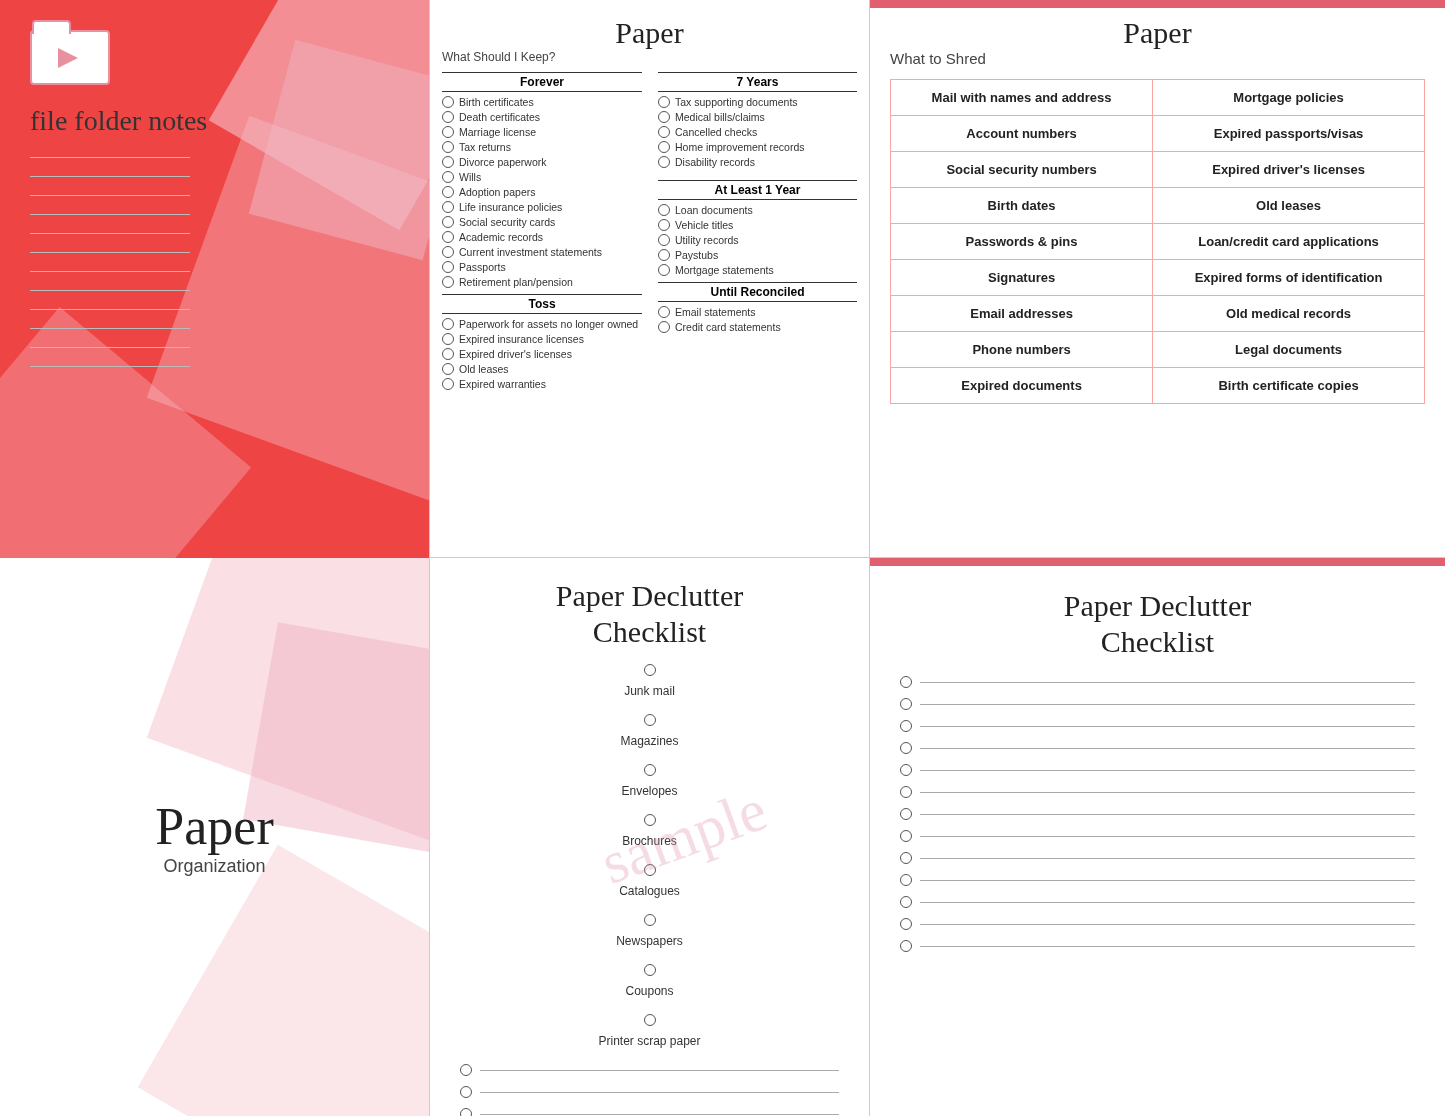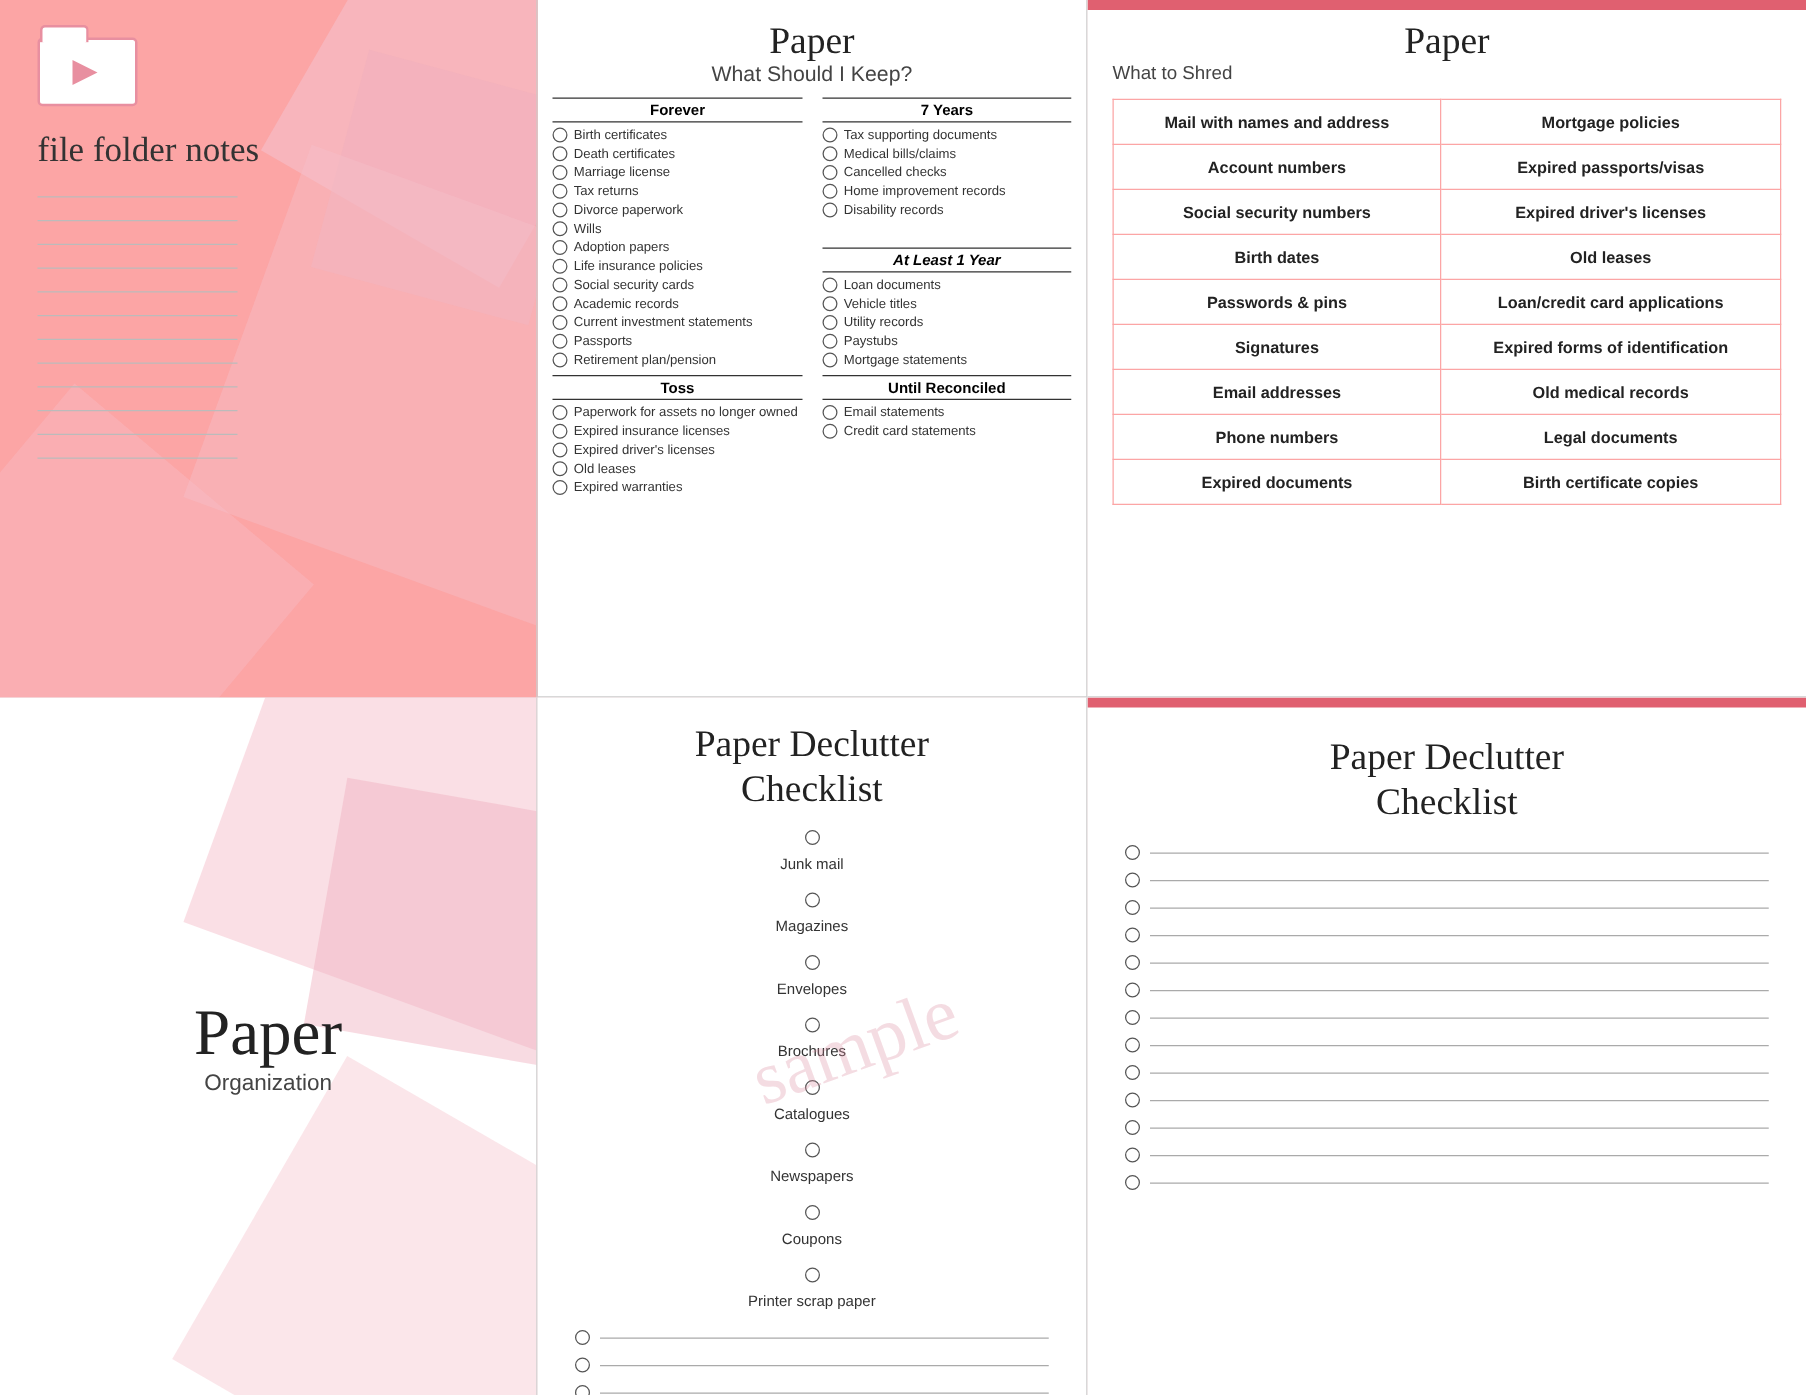--- a/index.html
+++ b/index.html
@@ -10,21 +10,21 @@
       font-family: Arial, sans-serif;
       overflow: hidden;
       display: flex;
       flex-wrap: wrap;
     }
 
     
     .panel-1 {
       width: 430px;
       height: 558px;
-      background: #fca5a5;
+      background: #ef4444;
       position: relative;
       overflow: hidden;
       border-right: 1px solid #ccc;
     }
     .pink-shape-1 {
       position: absolute;
       top: -30px;
       right: -40px;
       width: 220px;
       height: 220px;
@@ -127,22 +127,21 @@
       padding: 16px 12px;
     }
     .panel-title {
       font-size: 30px;
       font-family: Georgia, serif;
       text-align: center;
       font-weight: normal;
       color: #222;
     }
     .panel-subtitle {
-      font-size: 17px;
-      text-align: center;
+      font-size: 12px;
       color: #444;
       margin-bottom: 8px;
     }
     .two-col {
       display: flex;
       gap: 16px;
     }
     .col-left { width: 200px; }
     .col-right { flex: 1; }
     .section-header {
@@ -475,21 +474,21 @@
           <span>Cancelled checks</span>
         </div>
       <div class="checklist-item">
           <span class="circle-icon"></span>
           <span>Home improvement records</span>
         </div>
       <div class="checklist-item">
           <span class="circle-icon"></span>
           <span>Disability records</span>
         </div>
-      <div class="section-header" style="margin-top:24px;font-style:italic;">At Least 1 Year</div>
+      <div class="section-header" style="margin-top:12px;">At Least 1 Year</div>
       <div class="checklist-item">
           <span class="circle-icon"></span>
           <span>Loan documents</span>
         </div>
       <div class="checklist-item">
           <span class="circle-icon"></span>
           <span>Vehicle titles</span>
         </div>
       <div class="checklist-item">
           <span class="circle-icon"></span>

